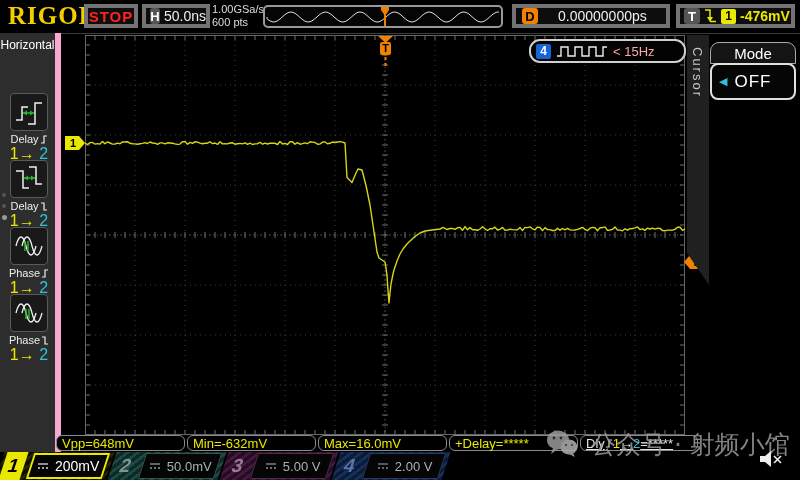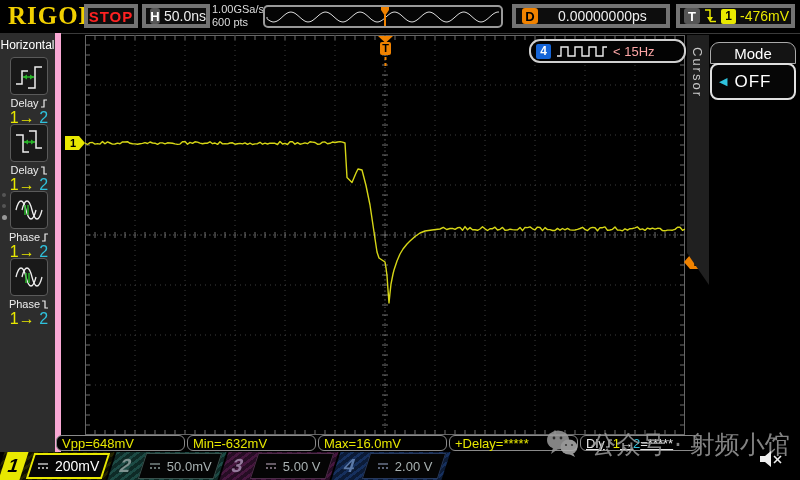--- a/index.html
+++ b/index.html
@@ -19,25 +19,25 @@
   #h-box .val{color:#eee;font-size:14px;}
   #sample-info{position:absolute;left:212px;top:3px;color:#ddd;font-size:11px;line-height:13px;}
   #preview{left:263px;top:5px;width:240px;height:23px;border:2px solid #999;border-radius:5px;background:#050505;overflow:visible;}
   #d-box{left:512px;width:158px;}
   .dbadge{background:#f08200;color:#000;font-weight:bold;font-size:13px;border-radius:3px;
           width:16px;height:16px;display:flex;align-items:center;justify-content:center;margin:0 6px;}
   #d-box .val{color:#eee;font-size:14px;margin-left:14px;}
   #t-box{left:676px;width:119px;}
   .ch1badge{background:#e8e800;color:#000;font-weight:bold;font-size:12px;border-radius:2px;
             width:15px;height:15px;display:flex;align-items:center;justify-content:center;margin:0 4px;}
-  #t-box .val{color:#e8e800;font-size:14px;}
+  #t-box .val{color:#e8e800;font-size:14px;font-weight:bold;}
   
   #sidebar{position:absolute;left:0;top:33px;width:55px;height:419px;background:#2d2d2d;border-right:6px solid #f9a8d4;}
   #sidebar .title{color:#fff;font-size:12px;text-align:center;padding-top:5px;}
-  .menu-item{position:absolute;left:0;width:58px;text-align:center;}
+  .menu-item{position:absolute;left:0;width:58px;text-align:center;margin-top:36px;}
   .icon-box{margin:0 auto;width:36px;height:36px;background:#191919;border:1px solid #5a5a5a;border-radius:4px;
             display:flex;align-items:center;justify-content:center;}
   .mi-label{color:#eee;font-size:11px;margin-top:2px;display:flex;align-items:center;justify-content:center;gap:1px;}
   .mi-sub{font-size:16px;}
   .mi-sub .src{color:#e8e800;} .mi-sub .arr{color:#e8e800;} .mi-sub .dst{color:#2fc2dd;}
   .page-dots{position:absolute;left:2px;top:160px;display:flex;flex-direction:column;gap:7px;}
   .page-dots i{width:4px;height:4px;border-radius:50%;background:#555;}
   .page-dots i.cur{background:#999;width:5px;height:5px;}
   
   #grid-svg{position:absolute;left:85px;top:35px;}

